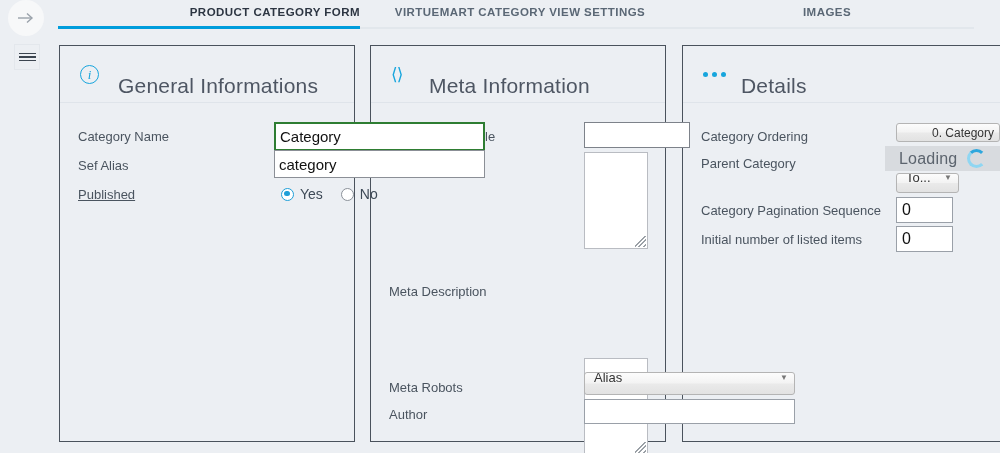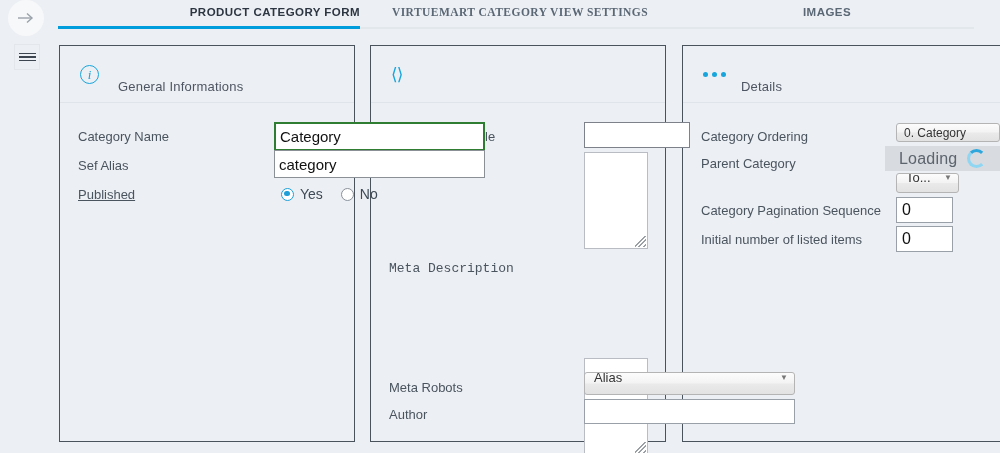--- a/index.html
+++ b/index.html
@@ -29,42 +29,42 @@
   .burger-bar { width: 17px; height: 1.6px; background: #3c4550; margin: 2px 0; display: block; }
 
   
   .tabbar { position: absolute; left: 0; top: 0; width: 1000px; height: 31px; }
   .tab {
     position: absolute; top: 6px; height: 18px;
     font-size: 11.5px; letter-spacing: .45px; font-weight: bold;
     color: #5a6775; text-align: center; white-space: nowrap;
   }
   .tab-1 { left: 58px; width: 302px; color: #2c3542; text-align: right; }
-  .tab-2 { left: 360px; width: 320px; font-family: Liberation Serif, serif; }
+  .tab-2 { left: 360px; width: 320px; }
   .tab-3 { left: 680px; width: 294px; }
   .tab-underline-track {
     position: absolute; left: 58px; top: 27px; width: 916px; height: 2px; background: #e2e7ec;
   }
   .tab-underline-active {
     position: absolute; left: 58px; top: 26px; width: 302px; height: 3px; background: #009ddc;
   }
 
   
   .panel {
     position: absolute; top: 45px; height: 397px;
     background: #eceff3; border: 1px solid #4a525c;
   }
   .panel-1 { left: 59px; width: 296px; }
   .panel-2 { left: 370px; width: 296px; }
   .panel-3 { left: 682px; width: 318px; border-right: none; }
   .panel-head {
     position: relative; height: 57px; border-bottom: 1px solid #dfe4ea;
     display: flex; align-items: center; padding-left: 20px;
   }
-  .panel-title { font-size: 13px; color: #4e5663; letter-spacing: .2px; margin-top: 24px; }
+  .panel-title { font-size: 21px; color: #4e5663; letter-spacing: .2px; margin-top: 24px; }
   .panel-icon { width: 26px; margin-right: 12px; display: flex; align-items: center; justify-content: flex-start; color: #17a5dd; }
   .icon-i {
     width: 19px; height: 19px; border: 1.6px solid #17a5dd; border-radius: 50%;
     display: inline-flex; align-items: center; justify-content: center;
     font-style: italic; font-family: "Liberation Serif", serif; font-size: 13px; color: #17a5dd; line-height: 1;
   }
   .icon-code { font-size: 17px; color: #17a5dd; letter-spacing: -1px; font-family: "Liberation Sans", sans-serif; }
   .icon-dots { display: inline-flex; gap: 4px; }
   .icon-dots i { width: 5px; height: 5px; border-radius: 50%; background: #17a5dd; display: block; }
 
@@ -95,21 +95,21 @@
   }
 
   
   .sel {
     background: linear-gradient(to bottom, #fcfcfc 0%, #f3f3f3 48%, #eaeaea 52%, #e2e2e2 100%);
     border: 1px solid #b4b4b4; border-radius: 3px;
     display: flex; align-items: center; justify-content: space-between;
     font-size: 13px; color: #333; padding: 0 6px 12px 9px; white-space: nowrap; overflow: hidden;
   }
   .sel .caret { font-size: 8px; color: #777; margin-left: 6px; }
-  .sel.small { font-size: 12px; padding: 0 5px 0 7px; }
+  .sel.small { font-size: 12px; padding: 0 5px 0 7px; justify-content: flex-end; }
 
   
   .radio-row { position: absolute; display: flex; align-items: center; gap: 6px; font-size: 14px; color: #3e4a57; }
   .radio {
     width: 13px; height: 13px; border-radius: 50%; border: 1.6px solid #8b9199;
     background: #fff; display: inline-block; position: relative; flex: none;
   }
   .radio.on { border-color: #1e9fd8; }
   .radio.on::after {
     content: ""; position: absolute; left: 2.4px; top: 2.4px; width: 5.4px; height: 5.4px;
@@ -169,24 +169,25 @@
     <div class="flabel" style="left:18px; top:83px;">Category Name</div>
     <div class="flabel" style="left:18px; top:112px;">Sef Alias</div>
     <div class="flabel" style="left:18px; top:141px;text-decoration:underline;">Published</div>
   </div>
 
   <div class="panel panel-2">
     <div class="panel-head">
       <span class="panel-icon">
           <span class="icon-code">⟨⟩</span>
         </span>
+      <span class="panel-title">Meta Information</span>
     </div>
     <div class="flabel" style="left:18px; top:83px;">Custom Page Title</div>
     <div class="flabel" style="left:18px; top:112px;">Meta Keywords</div>
-    <div class="flabel" style="left:18px; top:215px;font-family:Liberation Mono, monospace;">Meta Description</div>
+    <div class="flabel" style="left:18px; top:238px;">Meta Description</div>
     <div class="flabel" style="left:18px; top:334px;">Meta Robots</div>
     <div class="flabel" style="left:18px; top:361px;">Author</div>
   </div>
 
   <div class="panel panel-3">
     <div class="panel-head">
       <span class="panel-icon">
         <span class="icon-dots">
             <i></i>
             <i></i>

